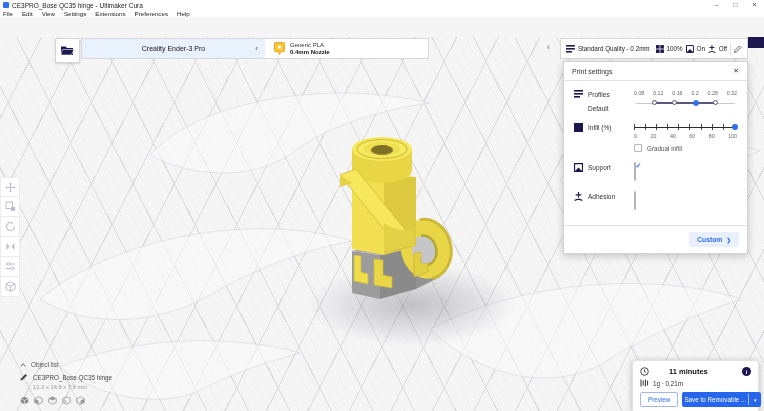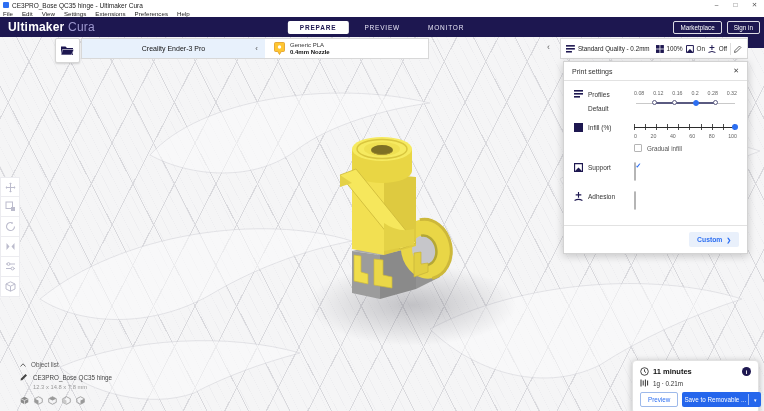--- a/index.html
+++ b/index.html
@@ -100,21 +100,21 @@
   .objpanel { position:absolute; left:20px; top:361px; z-index:20; }
   .obj-toggle { display:flex; align-items:center; gap:5px; }
   .obj-toggle span { font-size:6.3px; color:#555; }
   .obj-item { display:flex; align-items:center; gap:5px; margin-top:5px; }
   .obj-item span { font-size:6.3px; color:#444; }
   .obj-dims { font-size:5.8px; color:#999; margin:3px 0 0 13px; }
   .viewcubes { display:flex; gap:5px; margin-top:6px; }
 
   
   .summary { position:absolute; left:632px; top:360px; width:127px; background:#fff; border:1px solid #e2e2e2; border-radius:4px; box-shadow:0 1px 6px rgba(0,0,0,.25); padding:6px 7px 6px 7px; z-index:20; }
-  .sum-row1 { display:flex; align-items:center; gap:4px; }
+  .sum-row1 { display:flex; align-items:center; gap:20px; }
   .sum-time { font-size:7.5px; font-weight:bold; color:#111; }
   .info-i { margin-left:auto; width:9px; height:9px; border-radius:50%; background:#1d1750; color:#fff; font-size:6px; font-weight:bold; display:flex; align-items:center; justify-content:center; }
   .sum-row2 { display:flex; align-items:center; gap:4px; margin:3px 0 5px 0; }
   .sum-usage { font-size:6.3px; color:#333; }
   .sum-actions { display:flex; gap:4px; }
   .preview-btn { background:#fff; border:1px solid #9db9ea; color:#2d6ff2; font-size:6.3px; padding:3px 7px; border-radius:2px; font-family:inherit; }
   .save-btn { flex:1; display:flex; align-items:stretch; background:#2566ec; border:none; border-radius:2px; color:#fff; padding:0; font-family:inherit; }
   .save-btn .slabel { flex:1; font-size:6.3px; padding:4px 2px; text-align:center; white-space:nowrap; overflow:hidden; }
   .save-btn .sdiv { width:1px; background:rgba(255,255,255,.55); margin:2px 0; }
   .save-btn .scaret { width:12px; display:flex; align-items:center; justify-content:center; font-size:5px; }
@@ -185,34 +185,20 @@
   <div class="menubar">
     <span>File</span>
     <span>Edit</span>
     <span>View</span>
     <span>Settings</span>
     <span>Extensions</span>
     <span>Preferences</span>
     <span>Help</span>
   </div>
 
-  <div class="appheader">
-    <div class="brand">
-      <b>Ultimaker</b> <span class="lite">Cura</span>
-    </div>
-    <div class="stagetabs">
-      <button class="stagetab active">PREPARE</button>
-      <button class="stagetab">PREVIEW</button>
-      <button class="stagetab">MONITOR</button>
-    </div>
-    <div class="hdr-right">
-      <button class="hdr-btn">Marketplace</button>
-      <button class="hdr-btn">Sign in</button>
-    </div>
-  </div>
   <div class="navy-corner"></div>
 
   <div class="open-btn">
     <svg width="13" height="11" viewBox="0 0 13 11">
       <path d="M0,1.5 L4.5,1.5 L6,3 L12,3 L12,10 L0,10 Z" fill="#1d1750"></path>
       <path d="M1.5,4.5 L13,4.5 L10.5,10 L0,10 Z" fill="#1d1750" stroke="#fff" stroke-width="0.6"></path>
     </svg>
   </div>
 
   <div class="machine-bar">

